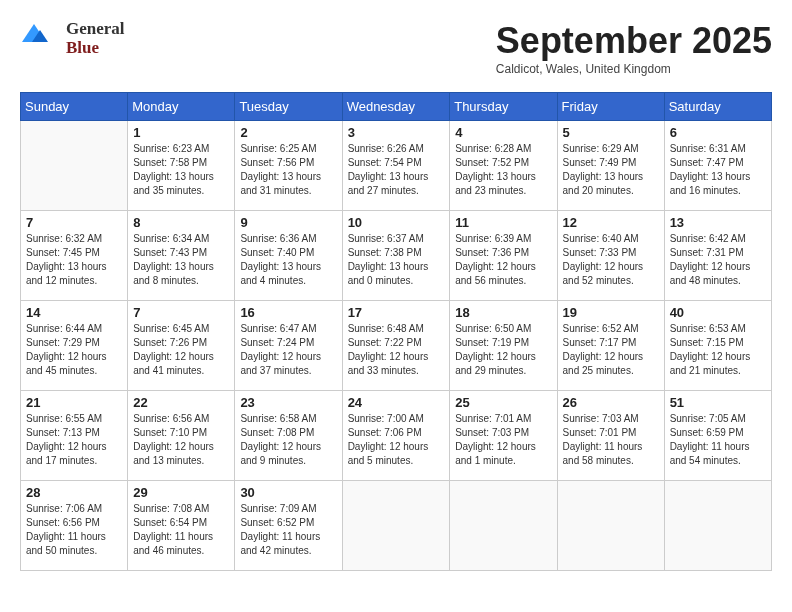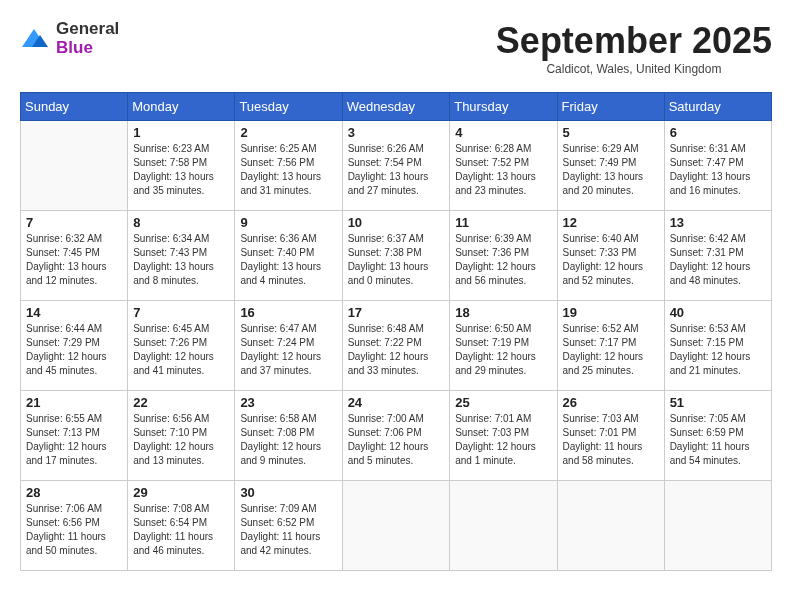--- a/index.html
+++ b/index.html
@@ -11,34 +11,35 @@
       padding: 20px;
     }
     .header {
       display: flex;
       justify-content: space-between;
       align-items: flex-start;
       margin-bottom: 16px;
     }
     .logo {
       display: flex;
-      align-items: center;
-      gap: 8px;
+      align-items: flex-start;
+      gap: 18px;
+      font-family: Liberation Serif, serif;
     }
     .logo-text {
       font-size: 18px;
       font-weight: bold;
       line-height: 1.2;
     }
     .logo-icon {
       width: 28px;
       height: 28px;
     }
     .title-block {
-      text-align: center;
+      text-align: left;
     }
     .month-title {
       font-size: 36px;
       font-weight: bold;
       color: #222;
     }
     .location {
       font-size: 12px;
       color: #444;
     }
@@ -87,21 +88,21 @@
 <body>
 
 <div class="header">
   <div class="logo">
     <svg class="logo-icon" viewBox="0 0 28 28">
       <polygon points="14,4 26,22 2,22" fill="#3399ff"></polygon>
       <polygon points="20,10 28,22 12,22" fill="#1166cc"></polygon>
     </svg>
     <div class="logo-text">
       <div style="color:#333;font-size:17px;font-weight:bold;line-height:1.1;">General</div>
-      <div style="color:#a21caf;font-size:17px;font-weight:bold;line-height:1.1;">Blue</div>
+      <div style="color:#7f1d1d;font-size:17px;font-weight:bold;line-height:1.1;">Blue</div>
     </div>
   </div>
   <div class="title-block">
     <div class="month-title">September 2025</div>
     <div class="location">Caldicot, Wales, United Kingdom</div>
   </div>
 </div>
 
 <table class="calendar">
   <thead>

